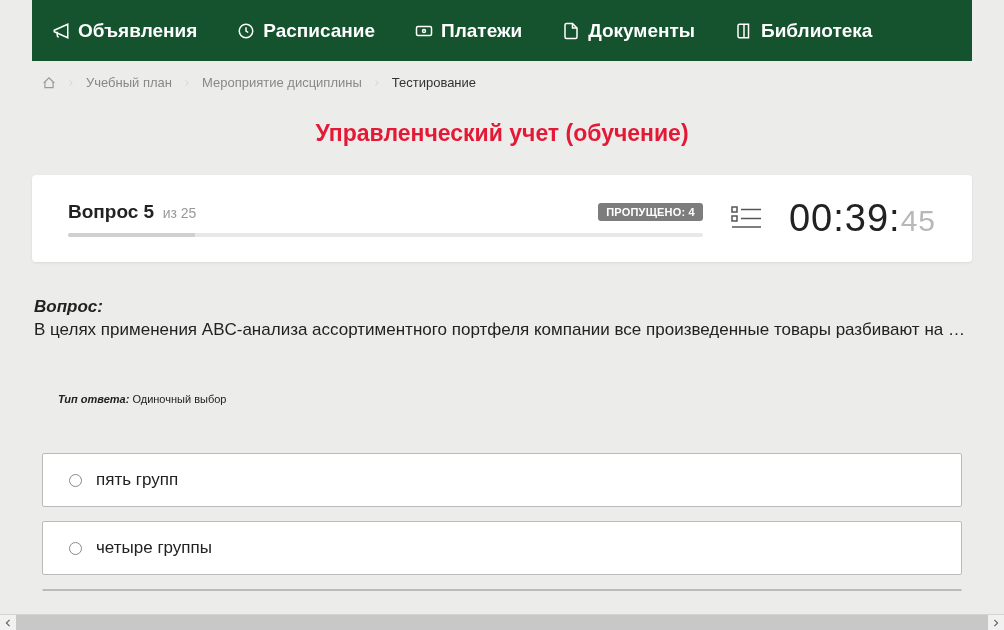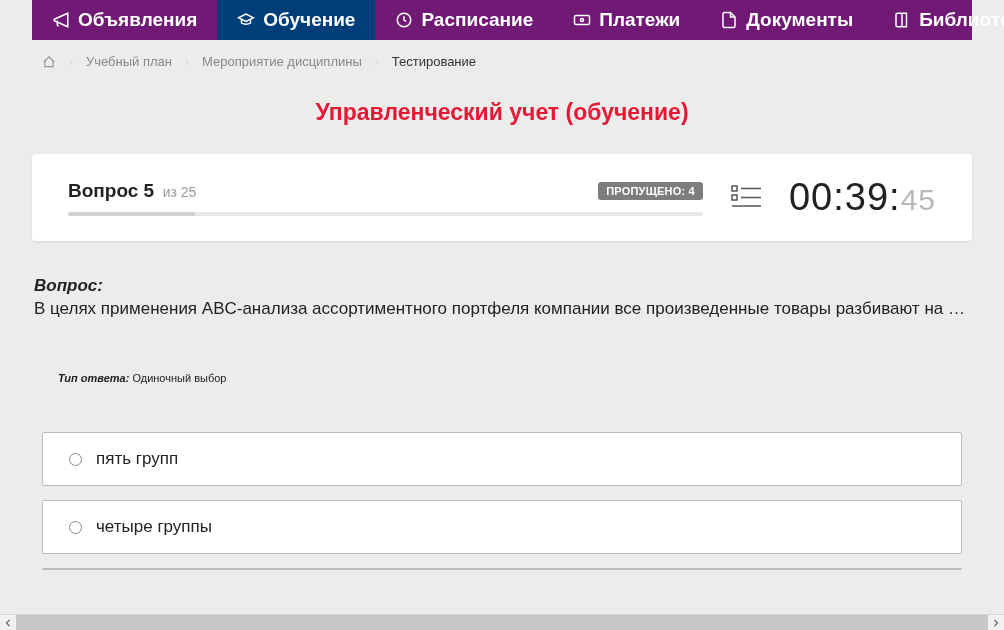--- a/index.html
+++ b/index.html
@@ -15,23 +15,23 @@
       width: 100%;
       height: 614px;
       overflow-y: auto;
       overflow-x: hidden;
     }
     .container {
       max-width: 940px;
       margin: 0 auto;
     }
     .navbar {
-      background: #701a75;
-      display: flex;
-      height: 40px;
+      background: #14532d;
+      display: flex;
+      height: 61px;
     }
     .nav-item {
       display: flex;
       align-items: center;
       padding: 0 20px;
       color: #fff;
       font-size: 19px;
       font-weight: 600;
       cursor: pointer;
       gap: 8px;
@@ -186,29 +186,20 @@
   <div class="container">
     <nav class="navbar">
       <div class="nav-item">
         <span class="nav-icon">
           <svg viewBox="0 0 24 24" width="18" height="18" fill="none" stroke="currentColor" stroke-width="2">
               <path d="M3 11l18-8v18l-18-8v-2z"></path>
               <path d="M7 13v5a2 2 0 0 0 2 2"></path>
             </svg>
         </span>
         <span>Объявления</span>
-      </div>
-      <div class="nav-item active">
-        <span class="nav-icon">
-          <svg viewBox="0 0 24 24" width="18" height="18" fill="none" stroke="currentColor" stroke-width="2">
-              <path d="M2 9l10-5 10 5-10 5z"></path>
-              <path d="M6 11v5c3 2 9 2 12 0v-5"></path>
-            </svg>
-        </span>
-        <span>Обучение</span>
       </div>
       <div class="nav-item">
         <span class="nav-icon">
           <svg viewBox="0 0 24 24" width="18" height="18" fill="none" stroke="currentColor" stroke-width="2">
               <circle cx="12" cy="12" r="9"></circle>
               <path d="M12 7v5l3 2"></path>
             </svg>
         </span>
         <span>Расписание</span>
       </div>

